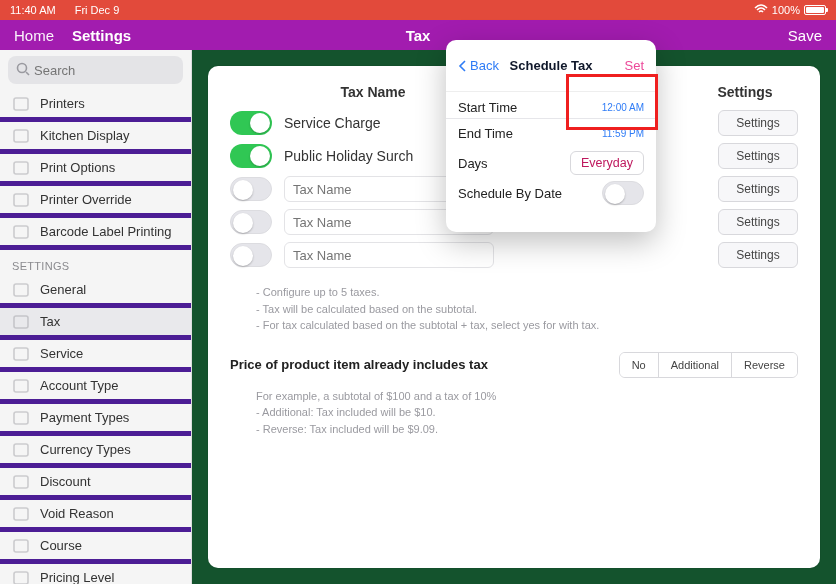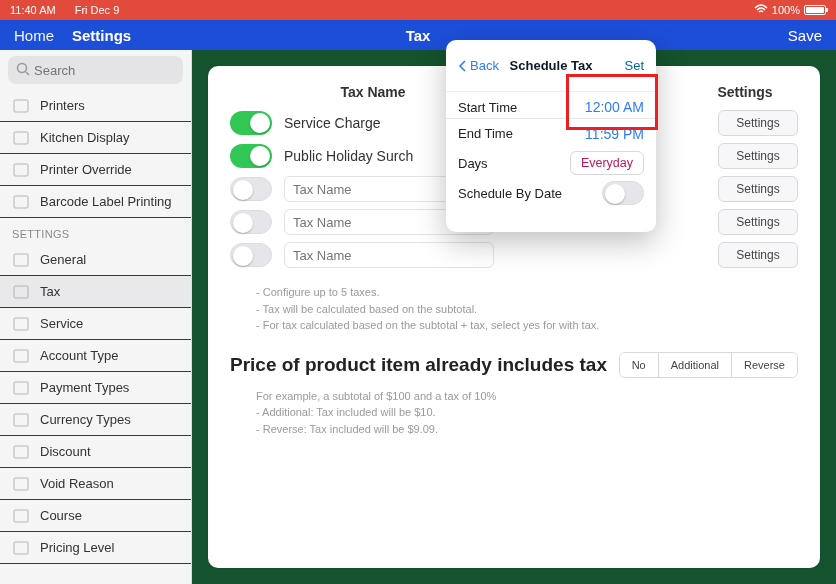--- a/index.html
+++ b/index.html
@@ -9,33 +9,33 @@
 
 
 .statusbar { position: absolute; top: 0; left: 0; right: 0; height: 20px; background: #e24a3b; color: #fff; display: flex; align-items: center; font-size: 11px; padding: 0 10px; }
 .statusbar .sb-left { flex: 0 0 auto; display: flex; gap: 19px; }
 .statusbar .sb-right { margin-left: auto; display: flex; align-items: center; gap: 4px; }
 .battery { display: inline-block; width: 22px; height: 10px; border: 1px solid #fff; border-radius: 2px; position: relative; }
 .battery::after { content: ""; position: absolute; right: -3px; top: 2px; width: 2px; height: 4px; background: #fff; border-radius: 0 1px 1px 0; }
 .battery .fill { position: absolute; left: 1px; top: 1px; bottom: 1px; right: 1px; background: #fff; border-radius: 1px; }
 
 
-.navbar { position: absolute; top: 20px; left: 0; right: 0; height: 30px; background: #1d4ed8; color: #fff; display: flex; align-items: center; padding: 0 14px; font-size: 15px; }
+.navbar { position: absolute; top: 20px; left: 0; right: 0; height: 30px; background: #a21caf; color: #fff; display: flex; align-items: center; padding: 0 14px; font-size: 15px; }
 .nav-home { opacity: .95; }
 .nav-settings { font-weight: 600; margin-left: 18px; }
 .nav-title  { position: absolute; left: 50%; transform: translateX(-50%); font-size: 15px; font-weight: 600; }
 .nav-save { margin-left: auto; }
 
 
 .sidebar { position: absolute; top: 50px; left: 0; bottom: 0; width: 192px; background: #f5f5f5; border-right: 1px solid #ddd; overflow: hidden; }
 .searchwrap { padding: 6px 8px; }
 .search { width: 100%; height: 28px; border-radius: 8px; background: #e4e4e7; border: none; padding: 0 10px 0 26px; font-size: 13px; color: #555; }
 .search-lens { position: absolute; left: 16px; top: 12px; width: 14px; height: 14px; }
 .side-list { list-style: none; }
-.side-item { display: flex; align-items: center; gap: 10px; height: 32px; padding: 0 12px; font-size: 13px; color: #333; border-bottom: 1px solid #4c1d95; }
+.side-item { display: flex; align-items: center; gap: 10px; height: 32px; padding: 0 12px; font-size: 13px; color: #333; border-bottom: 5px solid #4c1d95; }
 .side-item .ico { width: 18px; height: 18px; flex: 0 0 18px; opacity: .45; }
 .side-header { font-size: 11px; color: #8a8a8e; padding: 10px 12px 4px; letter-spacing: .3px; }
 .side-item.active { background: #e9e9ec; }
 
 
 .main { position: absolute; top: 50px; left: 192px; right: 0; bottom: 0; background: #14532d; padding: 16px; }
 .card { background: #fff; border-radius: 10px; height: 100%; padding: 18px 22px; position: relative; overflow: hidden; box-shadow: 0 0 0 1px rgba(0,0,0,.04); }
 
 .columns-header { display: flex; align-items: center; font-size: 14px; font-weight: 600; color: #333; padding: 0 8px 8px; }
 .col-taxname { width: 270px; text-align: center; }
@@ -49,36 +49,36 @@
 .toggle.on .knob { right: 2px; }
 .toggle.off .knob { left: 2px; }
 .tax-input { margin-left: 12px; height: 26px; width: 210px; border: 1px solid #e3e3e6; border-radius: 6px; padding: 0 8px; font-size: 13px; color: #333; }
 .tax-input.placeholder { color: #b6b6bb; }
 .tax-label { margin-left: 12px; font-size: 14px; color: #333; }
 .settings-btn { margin-left: auto; height: 26px; width: 80px; border: 1px solid #d8d8dc; border-radius: 6px; background: #f7f7f9; font-size: 12px; color: #444; }
 
 .hints { margin: 14px 0 18px 26px; font-size: 11px; color: #9a9aa0; line-height: 1.5; }
 
 .includes { display: flex; align-items: center; }
-.includes h3 { font-size: 19px; font-weight: 600; color: #222; }
+.includes h3 { font-size: 13px; font-weight: 600; color: #222; }
 .seg { margin-left: auto; display: flex; border: 1px solid #d8d8dc; border-radius: 6px; overflow: hidden; height: 26px; }
 .seg button { border: none; background: #fff; font-size: 11px; color: #444; padding: 0 12px; border-left: 1px solid #d8d8dc; }
 .seg button:first-child { border-left: none; }
 .seg button.sel { background: #fff; font-weight: 500; }
 
 .example { margin: 10px 0 0 26px; font-size: 11px; color: #9a9aa0; line-height: 1.5; }
 
 
 .popover { position: absolute; top: 40px; left: 446px; width: 210px; background: #fff; border-radius: 10px; box-shadow: 0 10px 30px rgba(0,0,0,.25); z-index: 50; padding-bottom: 24px; }
 .pop-head { height: 52px; display: flex; align-items: center; padding: 0 12px; border-bottom: 1px solid #eee; font-size: 13px; }
 .pop-back { color: #2f7cf6; display: flex; align-items: center; gap: 2px; }
 .pop-title { position: absolute; left: 50%; transform: translateX(-50%); font-weight: 700; color: #0f172a; }
-.pop-set { margin-left: auto; color: #0369a1; }
+.pop-set { margin-left: auto; color: #ec4899; }
 .pop-row { display: flex; align-items: center; height: 30px; padding: 0 12px; font-size: 13px; color: #222; }
-.pop-row .val { margin-left: auto; color: #2f7cf6; font-size: 14px; text-align: right; }
+.pop-row .val { margin-left: auto; color: #2f7cf6; font-size: 10px; text-align: right; }
 .pill { margin-left: auto; border: 1px solid #d8d8dc; border-radius: 6px; height: 24px; padding: 0 10px; color: #be185d; font-size: 12.5px; background: #fff; }
 .pop-toggle { margin-left: auto; }
 .redbox { position: absolute; top: 74px; left: 566px; width: 92px; height: 56px; border: 3px solid #ef1f1f; z-index: 60; pointer-events: none; }
 .val-divider { border-top: 1px solid #e6e6ea; }
 
 
 svg { stroke: #9a9aa0; fill: none; stroke-width: 1.6; }
 </style>
 </head>
 <body>
@@ -130,20 +130,26 @@
         <li class="side-item">
           <span class="ico"><svg width="18" height="18" viewBox="0 0 18 18">
               <rect x="2" y="3" width="14" height="12" rx="2"></rect>
             </svg></span>
           <span>Kitchen Display</span>
         </li>
         <li class="side-item">
           <span class="ico"><svg width="18" height="18" viewBox="0 0 18 18">
               <rect x="2" y="3" width="14" height="12" rx="2"></rect>
             </svg></span>
+          <span>Print Options</span>
+        </li>
+        <li class="side-item">
+          <span class="ico"><svg width="18" height="18" viewBox="0 0 18 18">
+              <rect x="2" y="3" width="14" height="12" rx="2"></rect>
+            </svg></span>
           <span>Printer Override</span>
         </li>
         <li class="side-item">
           <span class="ico"><svg width="18" height="18" viewBox="0 0 18 18">
               <rect x="2" y="3" width="14" height="12" rx="2"></rect>
             </svg></span>
           <span>Barcode Label Printing</span>
         </li>
       </ul>
     <div class="side-header">SETTINGS</div>

